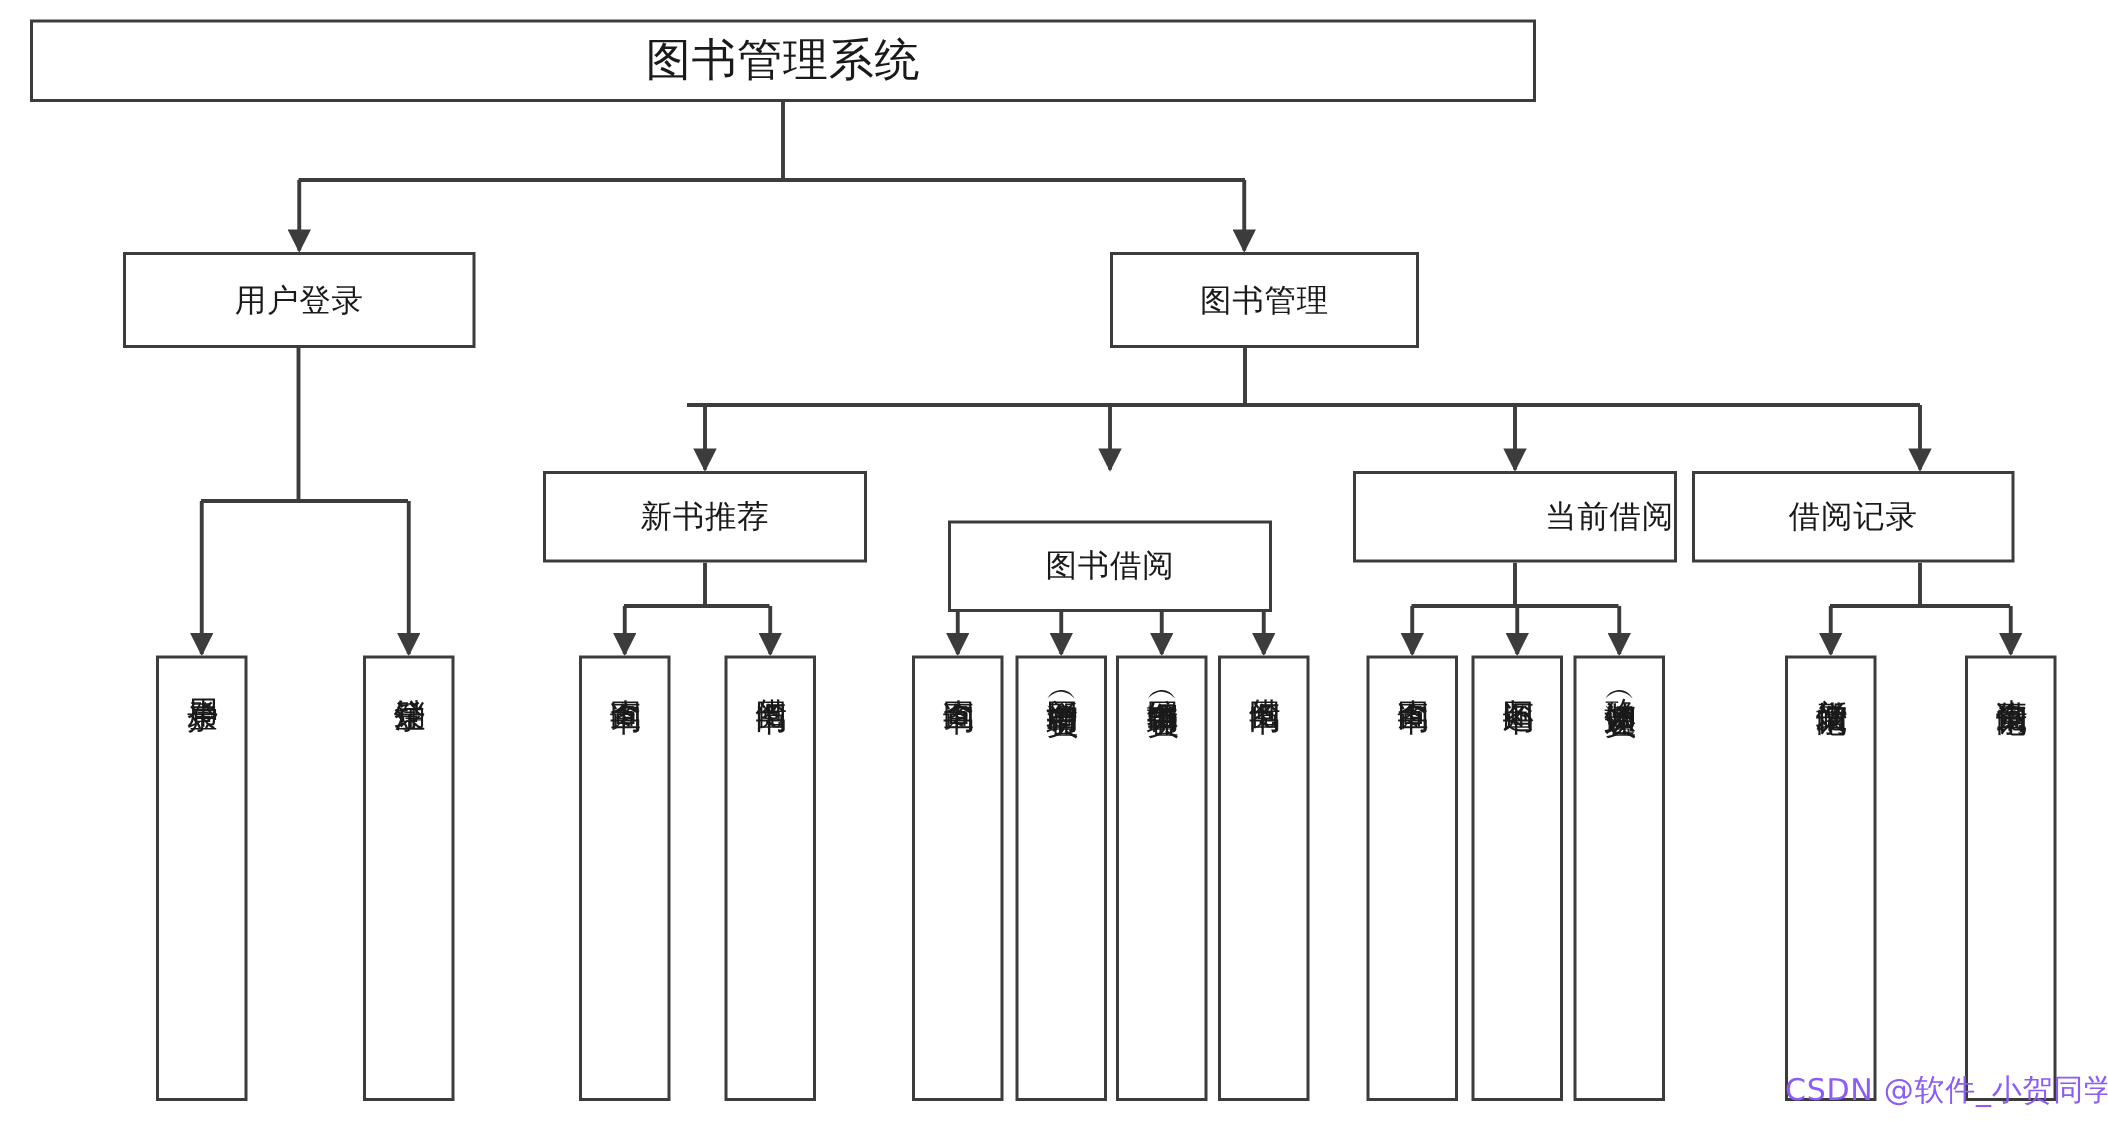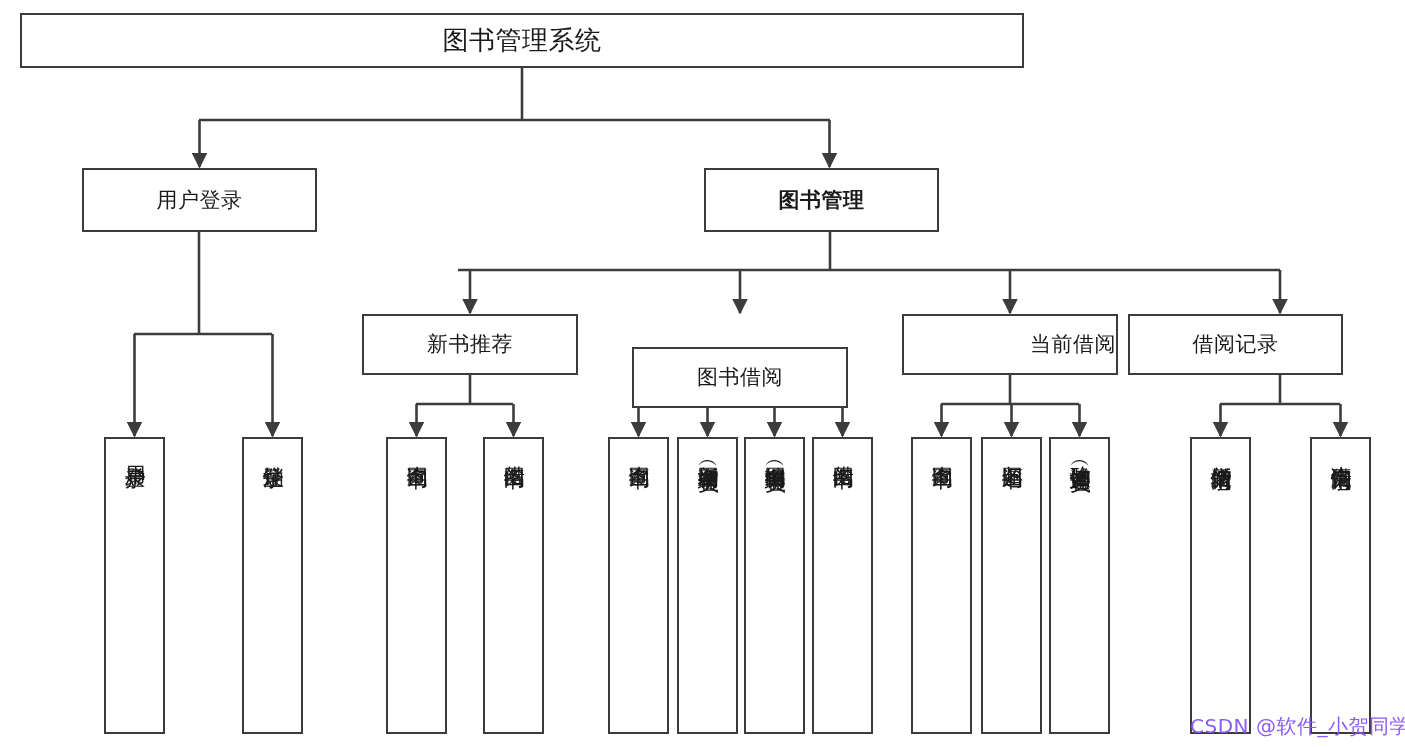--- a/index.html
+++ b/index.html
@@ -36,21 +36,21 @@
     display:block;
     line-height:1.18;
     text-align:center;
     white-space:nowrap;
   }
   
   .node.horiz .lbl{
     font-size:21px;
     letter-spacing:0.5px;
   }
-  .node.root .lbl{font-size:26px;}
+  .node.root .lbl{font-size:30px;}
   
   .node.vert{
     align-items:flex-start;
     padding-top:10px;
   }
   .node.vert .lbl{
     writing-mode:vertical-rl;
     text-orientation:upright;
     font-size:21px;
     line-height:1.30;
@@ -117,21 +117,21 @@
       </g>
   </svg>
 
   <div id="node-layer">
       <div class="node horiz root" style="left: 20px; top: 13px; width: 1004px; height: 55px;">
         <span class="lbl">图书管理系统</span>
       </div>
       <div class="node horiz" style="left: 82px; top: 168px; width: 235px; height: 64px;">
         <span class="lbl">用户登录</span>
       </div>
-      <div class="node horiz" style="left: 704px; top: 168px; width: 235px; height: 64px; font-weight: bold;">
+      <div class="node horiz" style="left: 740px; top: 168px; width: 206px; height: 64px;">
         <span class="lbl">图书管理</span>
       </div>
       <div class="node horiz" style="left: 362px; top: 314px; width: 216px; height: 61px;">
         <span class="lbl">新书推荐</span>
       </div>
       <div class="node horiz" style="left: 632px; top: 314px; width: 216px; height: 61px; margin-top: 33px;">
         <span class="lbl">图书借阅</span>
       </div>
       <div class="node horiz" style="left: 902px; top: 314px; width: 216px; height: 61px; justify-content: flex-end;">
         <span class="lbl">当前借阅</span>

